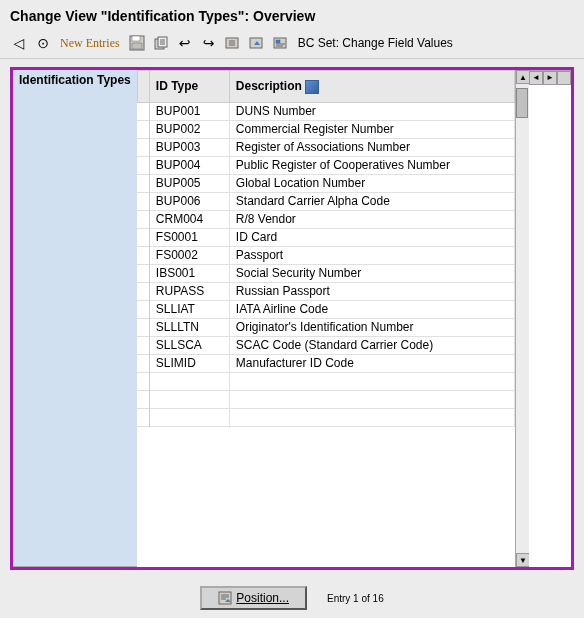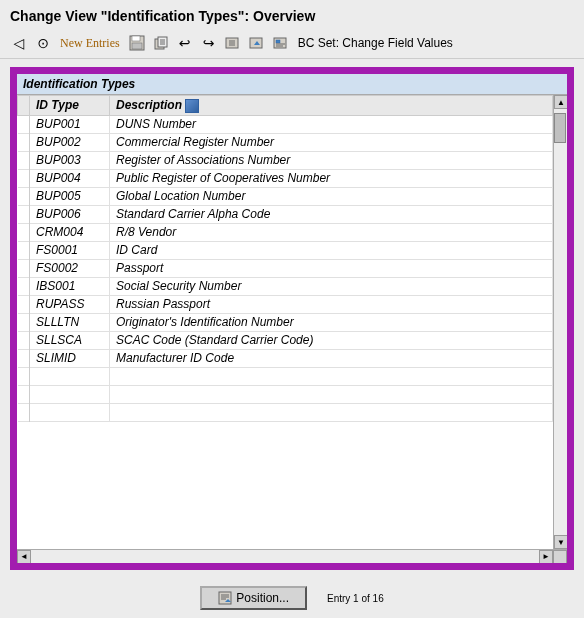--- a/index.html
+++ b/index.html
@@ -67,27 +67,26 @@
     
     .content-area {
       flex: 1;
       padding: 8px 10px;
       display: flex;
       flex-direction: column;
     }
 
     
     .table-container {
-      border: 7px solid #a21caf;
+      border: 3px solid #a21caf;
       background: #fff;
       flex: 1;
       display: flex;
-      flex-direction: column;
+      flex-direction: row;
       overflow: hidden;
-      font-style: italic;
     }
 
     .table-title {
       background: #d0e0f0;
       padding: 3px 6px;
       font-size: 12px;
       font-weight: bold;
       border-bottom: 1px solid #aaa;
       color: #000;
     }
@@ -107,21 +106,21 @@
 
     table {
       width: 100%;
       border-collapse: collapse;
       font-size: 12px;
     }
 
     thead th {
       background: #e8e8e8;
       border: 1px solid #ccc;
-      padding: 2px 6px;
+      padding: 8px 6px;
       text-align: left;
       font-weight: bold;
       color: #000;
       position: sticky;
       top: 0;
     }
 
     thead th.col-id {
       width: 80px;
     }
@@ -256,20 +255,21 @@
 
     .position-button {
       display: flex;
       align-items: flex-end;
       gap: 4px;
       background: #d4d4d4;
       border: 2px outset #aaa;
       padding: 3px 16px;
       cursor: pointer;
       font-size: 12px;
+      text-decoration: underline;
     }
 
     .entry-info {
       font-size: 10px;
       color: #000;
     }
 
     .col-header-icon {
       display: inline-block;
       width: 14px;
@@ -406,20 +406,25 @@
                   <td>IBS001</td>
                   <td>Social Security Number</td>
                 </tr>
                 <tr>
                   <td class="row-selector"></td>
                   <td>RUPASS</td>
                   <td>Russian Passport</td>
                 </tr>
                 <tr>
                   <td class="row-selector"></td>
+                  <td>SLLIAT</td>
+                  <td>IATA Airline Code</td>
+                </tr>
+                <tr>
+                  <td class="row-selector"></td>
                   <td>SLLLTN</td>
                   <td>Originator's Identification Number</td>
                 </tr>
                 <tr>
                   <td class="row-selector"></td>
                   <td>SLLSCA</td>
                   <td>SCAC Code (Standard Carrier Code)</td>
                 </tr>
                 <tr>
                   <td class="row-selector"></td>

